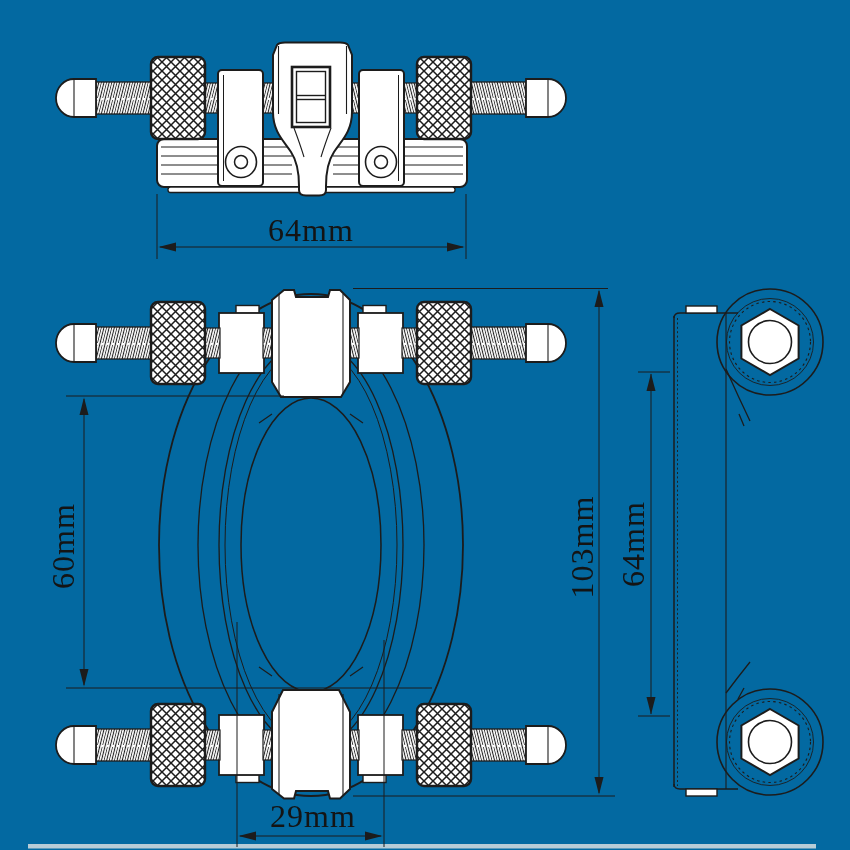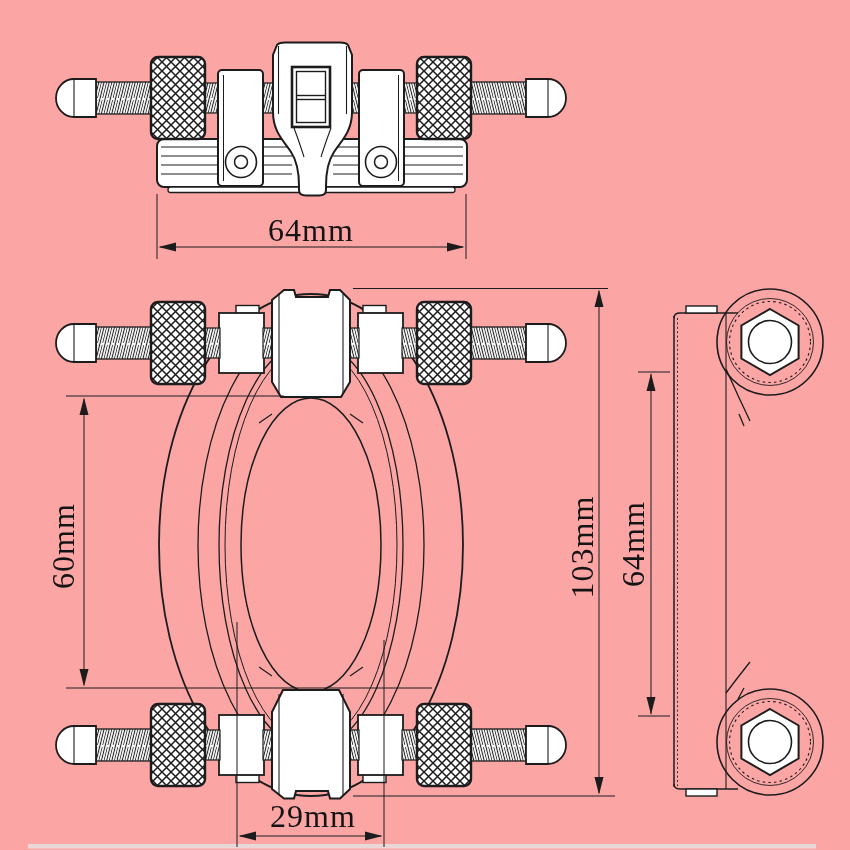--- a/index.html
+++ b/index.html
@@ -1,16 +1,16 @@
 <!DOCTYPE html>
 <html><head>
 <meta charset="utf-8">
 <style>
   html,body{margin:0;padding:0;background:#fff;}
-  .canvas{width:850px;height:850px;background:#fca5a5;position:relative;overflow:hidden;}
+  .canvas{width:850px;height:850px;background:#0369a1;position:relative;overflow:hidden;}
   svg{display:block;}
   text{font-family:"Liberation Serif","DejaVu Serif",serif;fill:#141414;}
   .dimtext{font-size:32px;letter-spacing:1px;}
 </style>
 </head>
 <body>
 
 <div class="canvas">
 <svg width="850" height="850" viewBox="0 0 850 850">
   <defs>

